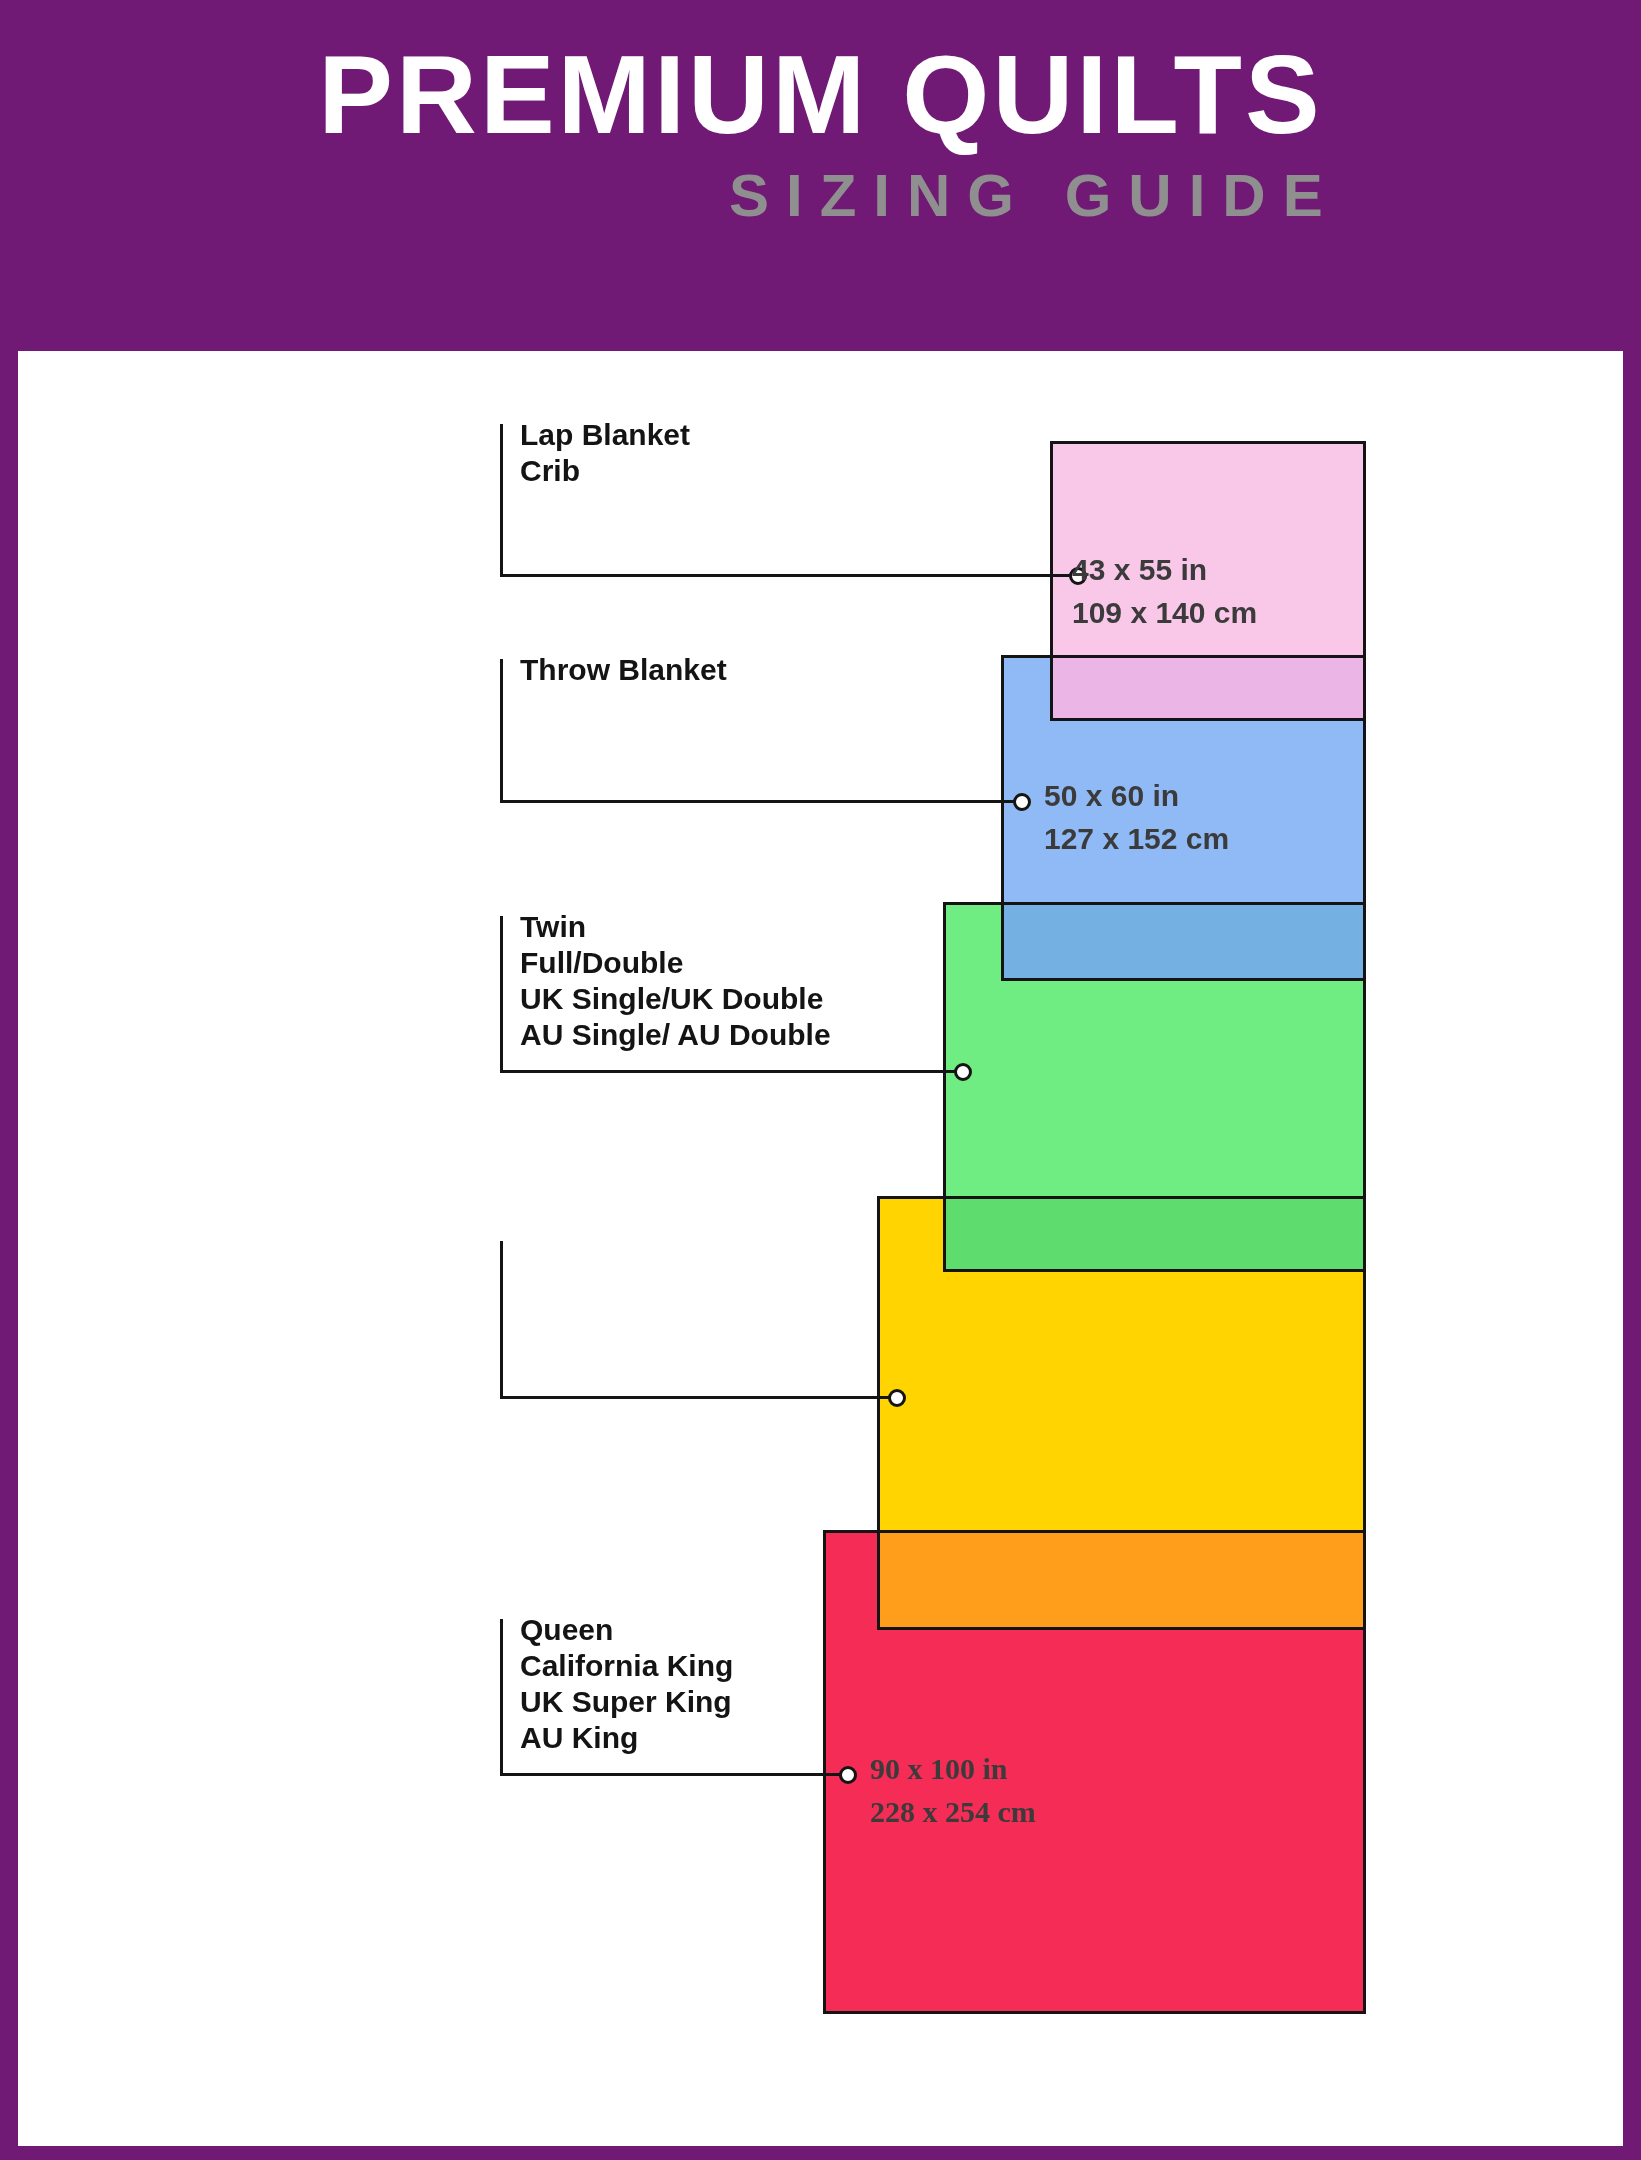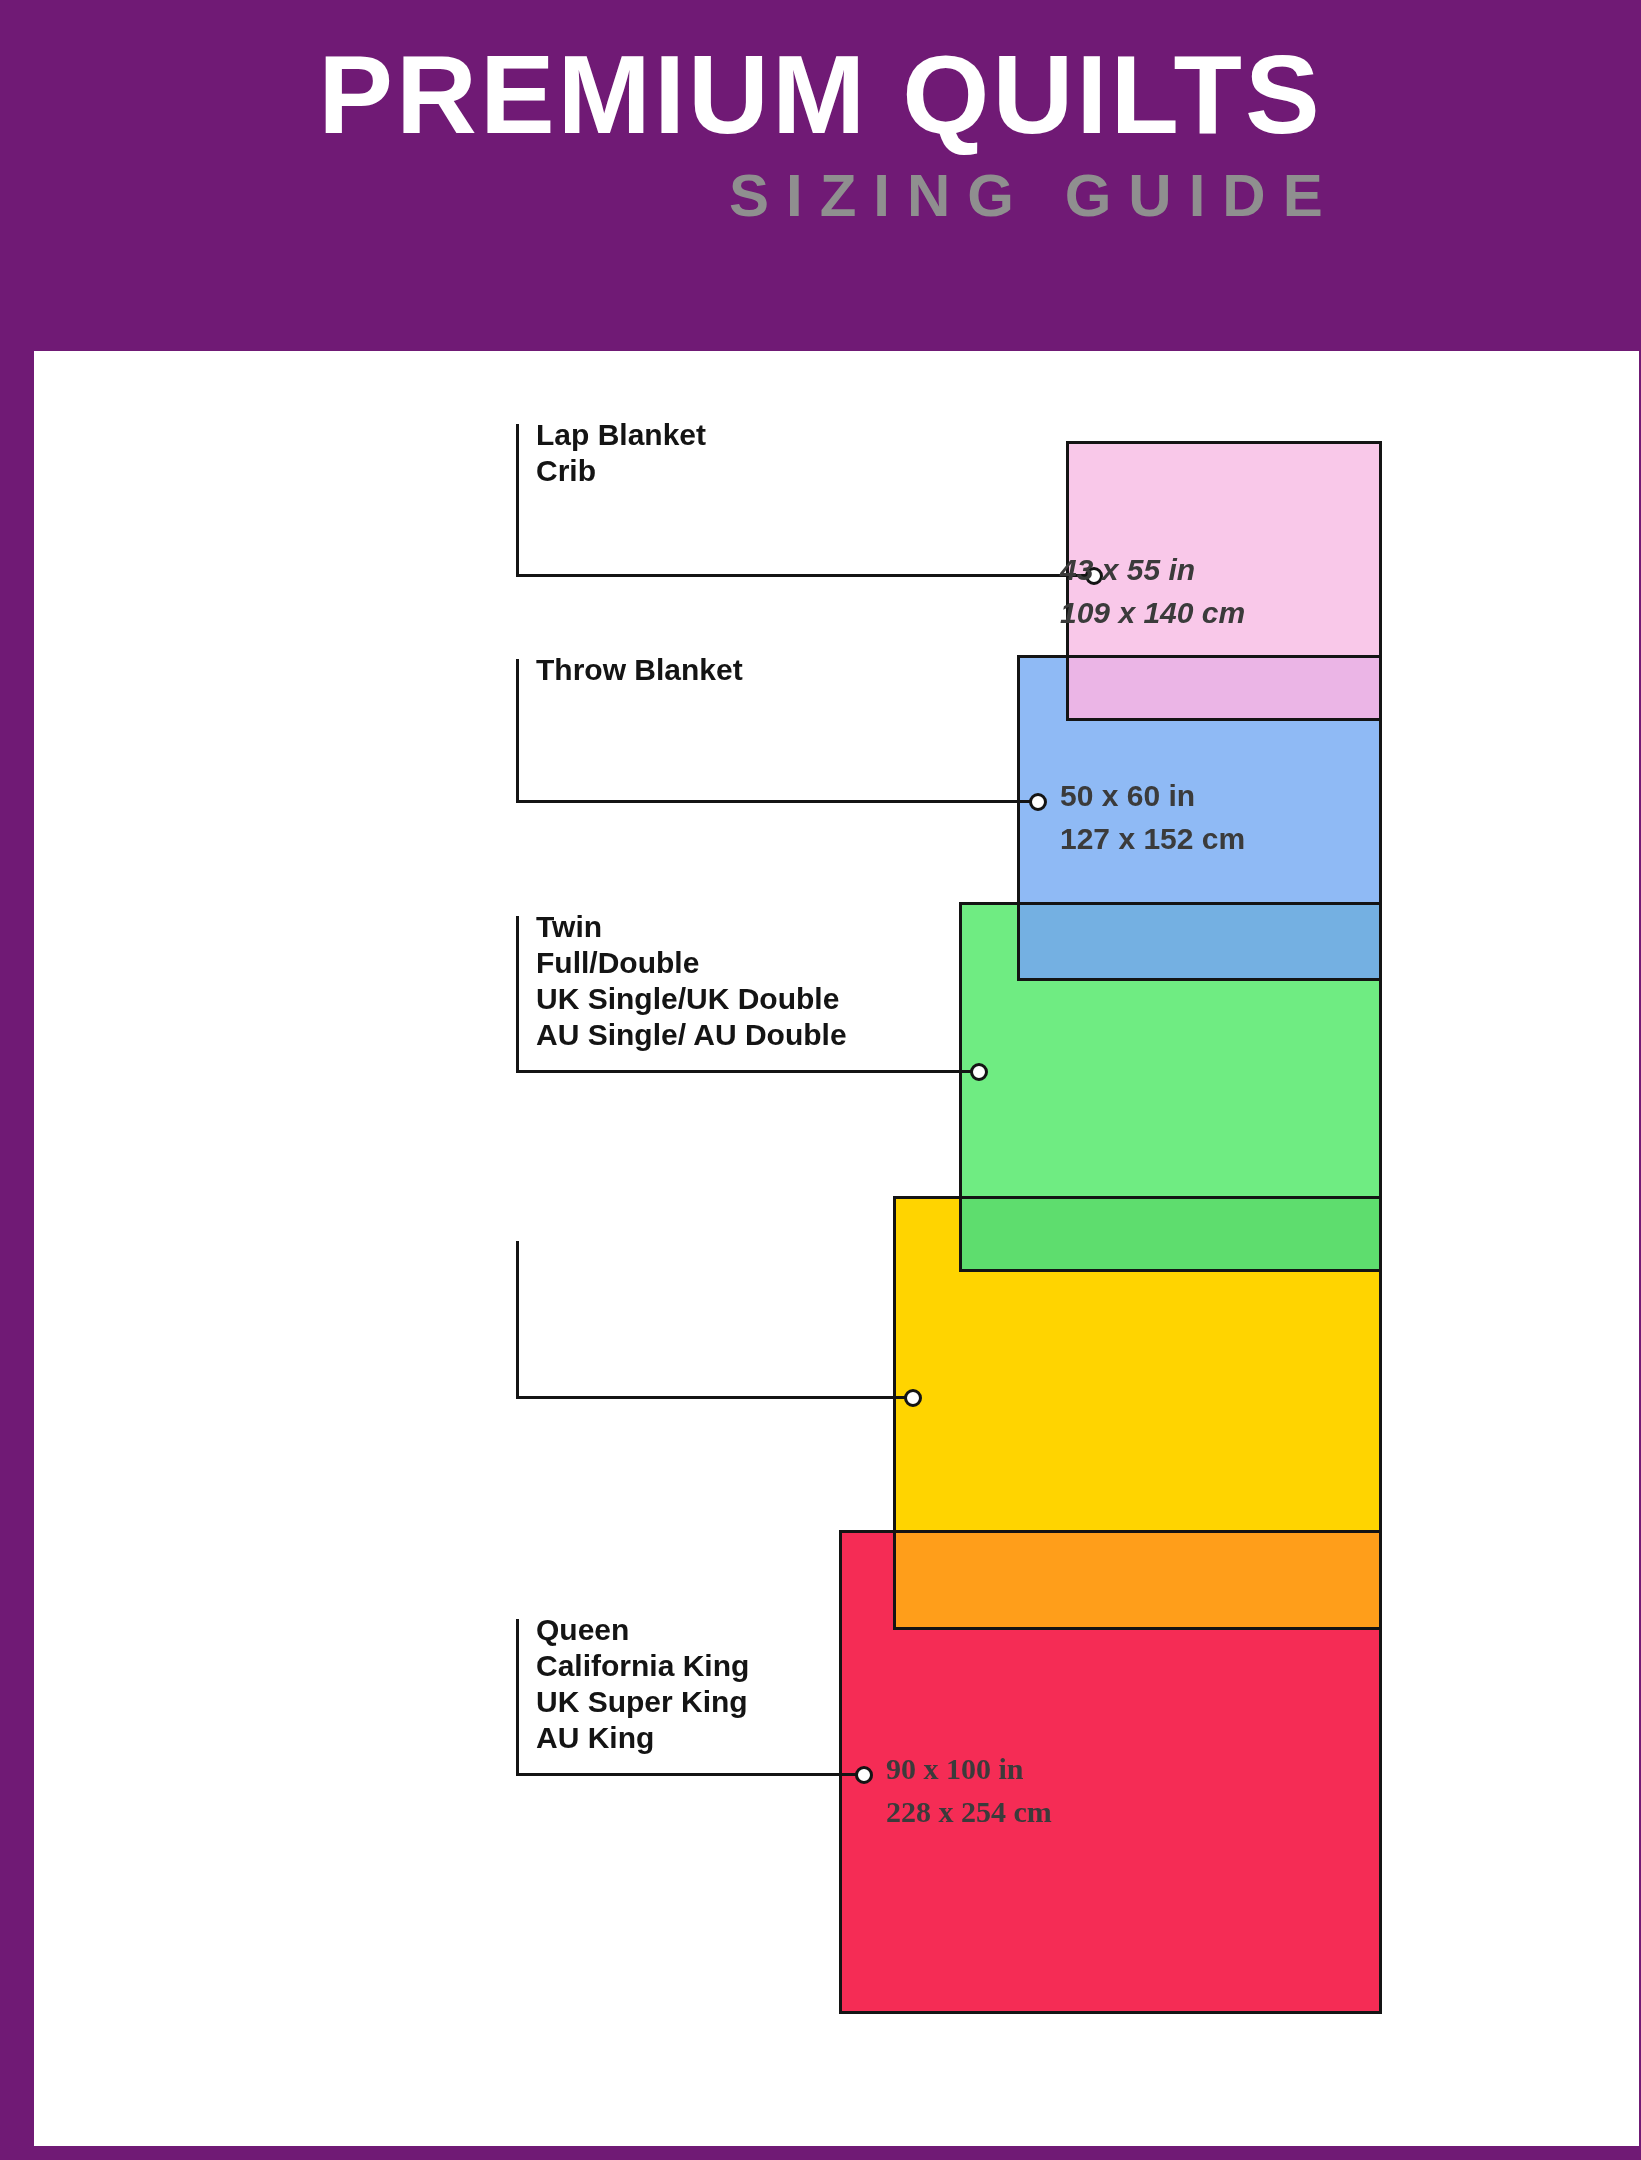--- a/index.html
+++ b/index.html
@@ -16,21 +16,21 @@
   .title {
     font-size: 112px; font-weight: 900; color: #ffffff;
     letter-spacing: 3px; line-height: 1.12; white-space: nowrap;
   }
   .subtitle {
     text-align: right; font-size: 60px; font-weight: 700; color: #8f8f8f;
     letter-spacing: 17px; margin-top: 4px; margin-right: -17px; white-space: nowrap;
   }
 
   
-  .canvas { position: absolute; left: 18px; top: 351px; width: 1605px; height: 1795px; background: #ffffff; margin-left: 16px; }
+  .canvas { position: absolute; left: 18px; top: 351px; width: 1605px; height: 1795px; background: #ffffff; }
 
   
   .rect, .band { position: absolute; border: 3px solid #141414; box-sizing: border-box; }
   .rect-0 { left: 1032px; top: 90px;   width: 316px; height: 280px; z-index: 5; }
   .rect-1 { left: 983px;  top: 304px;  width: 365px; height: 326px; z-index: 4; }
   .rect-2 { left: 925px;  top: 551px;  width: 423px; height: 370px; z-index: 3; }
   .rect-3 { left: 859px;  top: 845px;  width: 489px; height: 434px; z-index: 2; }
   .rect-4 { left: 805px;  top: 1179px; width: 543px; height: 484px; z-index: 1; }
 
   .band { z-index: 6; }
@@ -76,21 +76,21 @@
   .label-2 { left: 502px; top: 558px; }
   .label-3 { left: 502px; top: 883px; }
   .label-4 { left: 502px; top: 1261px; }
 
   
   .size {
     position: absolute; z-index: 9;
     font-size: 30px; line-height: 43px; font-weight: 600; color: #3b3b3b;
     white-space: nowrap;
   }
-  .size-0 { left: 1026px; top: 197px; font-style: italic; }
+  .size-0 { left: 1054px; top: 197px; }
   .size-1 { left: 1026px; top: 423px; }
   .size-2 { left: 967px;  top: 693px; }
   .size-3 { left: 901px;  top: 1019px; }
   .size-4 { left: 852px;  top: 1396px; font-family: Liberation Serif, serif; }
 </style>
 </head>
 <body>
 
 <div class="page">
 

